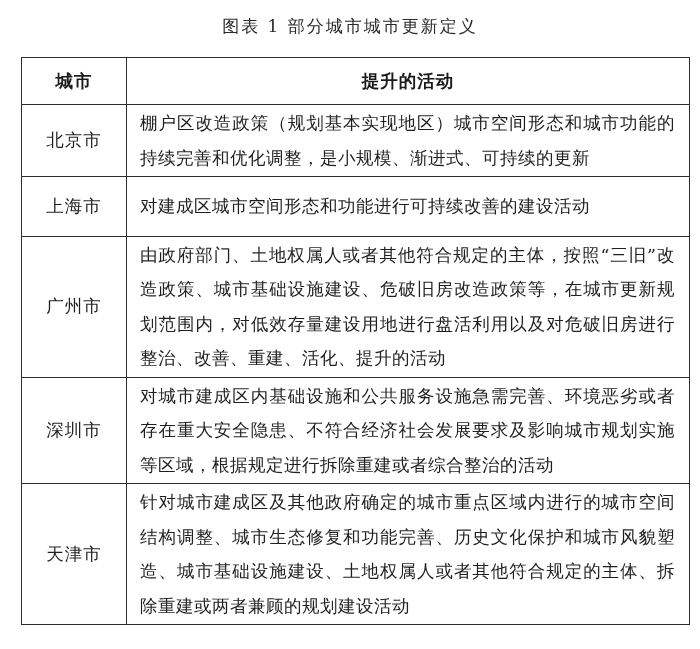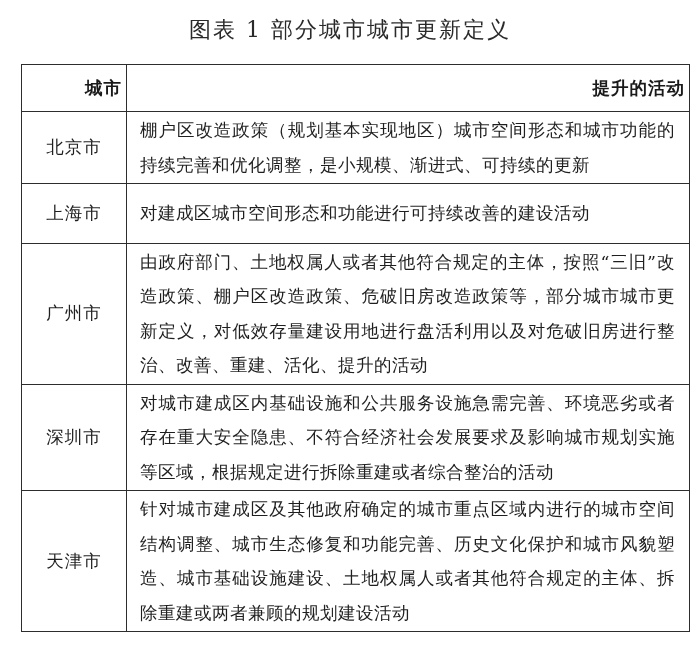--- a/index.html
+++ b/index.html
@@ -15,21 +15,21 @@
     color: #1f1f1f;
   }
   .page {
     width: 700px;
     height: 649px;
     position: relative;
   }
   .doc-title {
     margin-top: 15px;
     text-align: center;
-    font-size: 22px;
+    font-size: 17px;
     letter-spacing: 2px;
     color: #2a2a2a;
   }
   table.def-table {
     border-collapse: collapse;
     table-layout: fixed;
     width: 668px;
     margin: 19px 0 0 21px;
     background: #ffffff;
   }
@@ -38,21 +38,21 @@
   table.def-table th,
   table.def-table td {
     border: 1px solid #2d2d2d;
     font-size: 17.5px;
     line-height: 34.5px;
     vertical-align: middle;
     box-sizing: border-box;
   }
   table.def-table th {
     font-weight: bold;
-    text-align: right;
+    text-align: center;
     height: 47px;
     padding: 0 4px;
     letter-spacing: 1px;
     color: #1a1a1a;
   }
   td.city-cell {
     text-align: center;
     letter-spacing: 1px;
     padding: 12px 4px;
   }
@@ -90,21 +90,21 @@
       <tr>
         <td class="city-cell">北京市</td>
         <td class="def-cell">棚户区改造政策（规划基本实现地区）城市空间形态和城市功能的持续完善和优化调整，是小规模、渐进式、可持续的更新</td>
       </tr>
       <tr>
         <td class="city-cell">上海市</td>
         <td class="def-cell single">对建成区城市空间形态和功能进行可持续改善的建设活动</td>
       </tr>
       <tr>
         <td class="city-cell">广州市</td>
-        <td class="def-cell">由政府部门、土地权属人或者其他符合规定的主体，按照“三旧”改造政策、棚户区改造政策、危破旧房改造政策等，部分城市城市更新定义，对低效存量建设用地进行盘活利用以及对危破旧房进行整治、改善、重建、活化、提升的活动</td>
+        <td class="def-cell">由政府部门、土地权属人或者其他符合规定的主体，按照“三旧”改造政策、城市基础设施建设、危破旧房改造政策等，在城市更新规划范围内，对低效存量建设用地进行盘活利用以及对危破旧房进行整治、改善、重建、活化、提升的活动</td>
       </tr>
       <tr>
         <td class="city-cell">深圳市</td>
         <td class="def-cell">对城市建成区内基础设施和公共服务设施急需完善、环境恶劣或者存在重大安全隐患、不符合经济社会发展要求及影响城市规划实施等区域，根据规定进行拆除重建或者综合整治的活动</td>
       </tr>
       <tr>
         <td class="city-cell">天津市</td>
         <td class="def-cell">针对城市建成区及其他政府确定的城市重点区域内进行的城市空间结构调整、城市生态修复和功能完善、历史文化保护和城市风貌塑造、城市基础设施建设、土地权属人或者其他符合规定的主体、拆除重建或两者兼顾的规划建设活动</td>
       </tr>
     </tbody>

